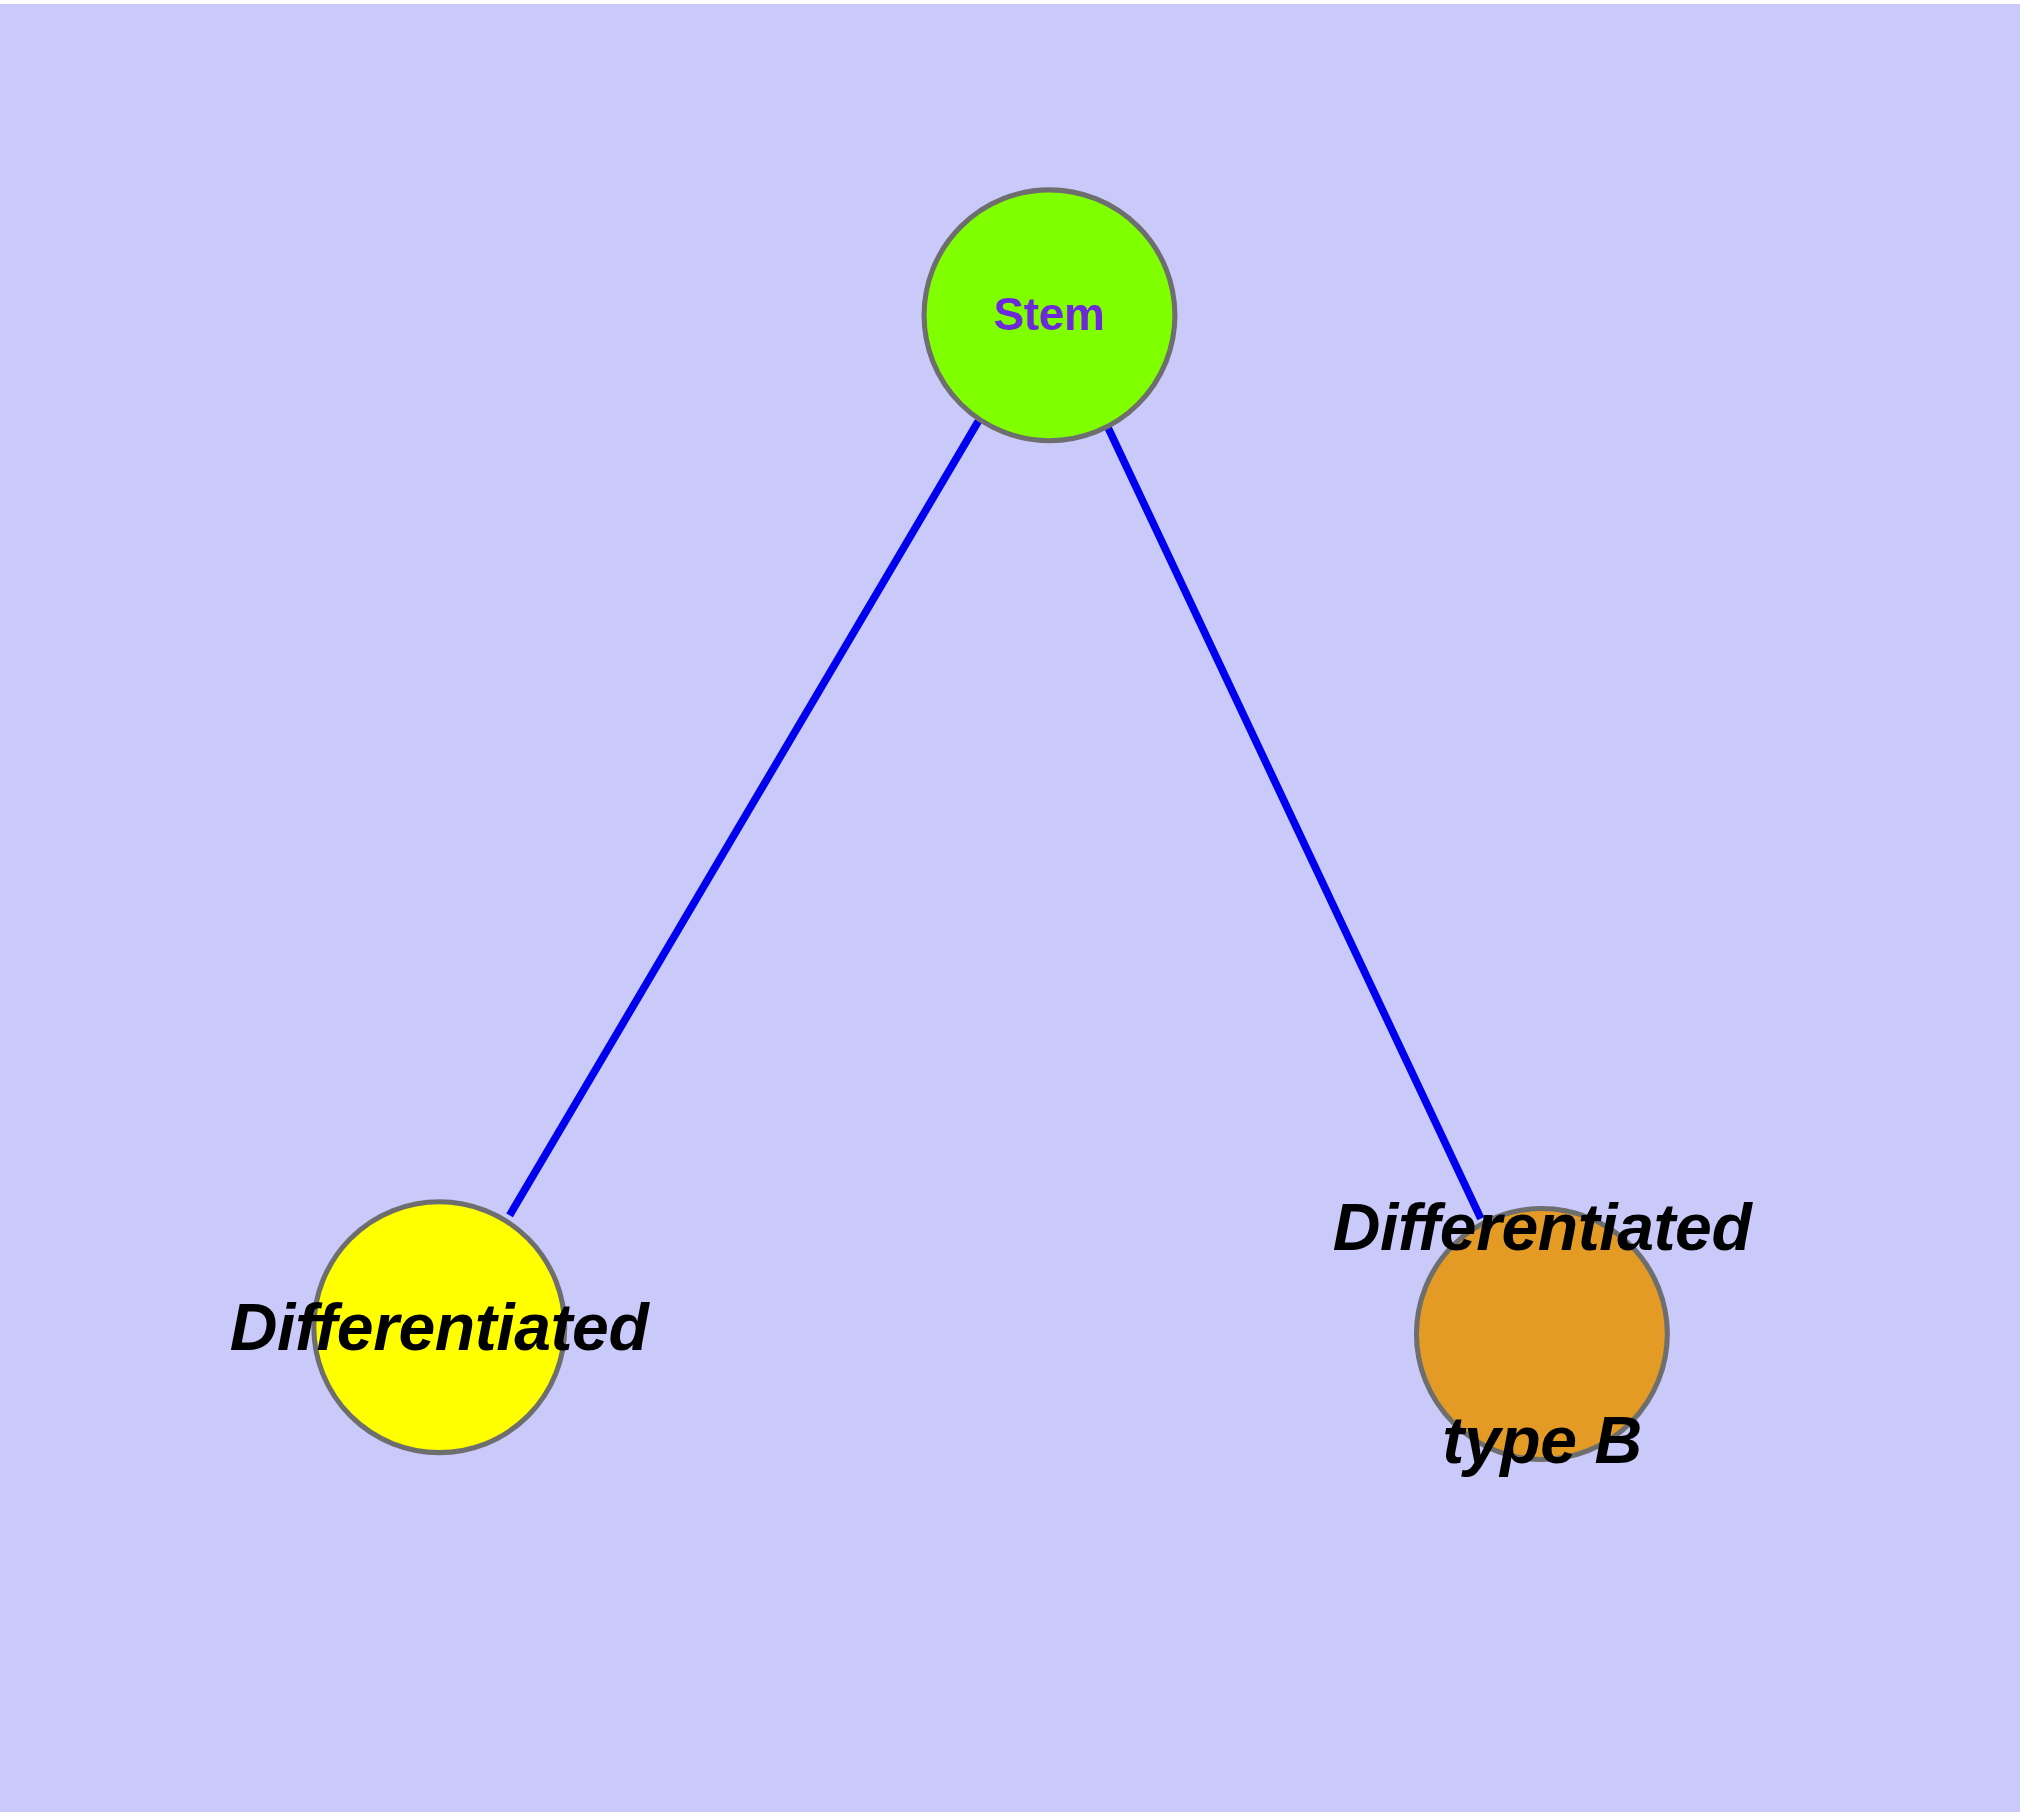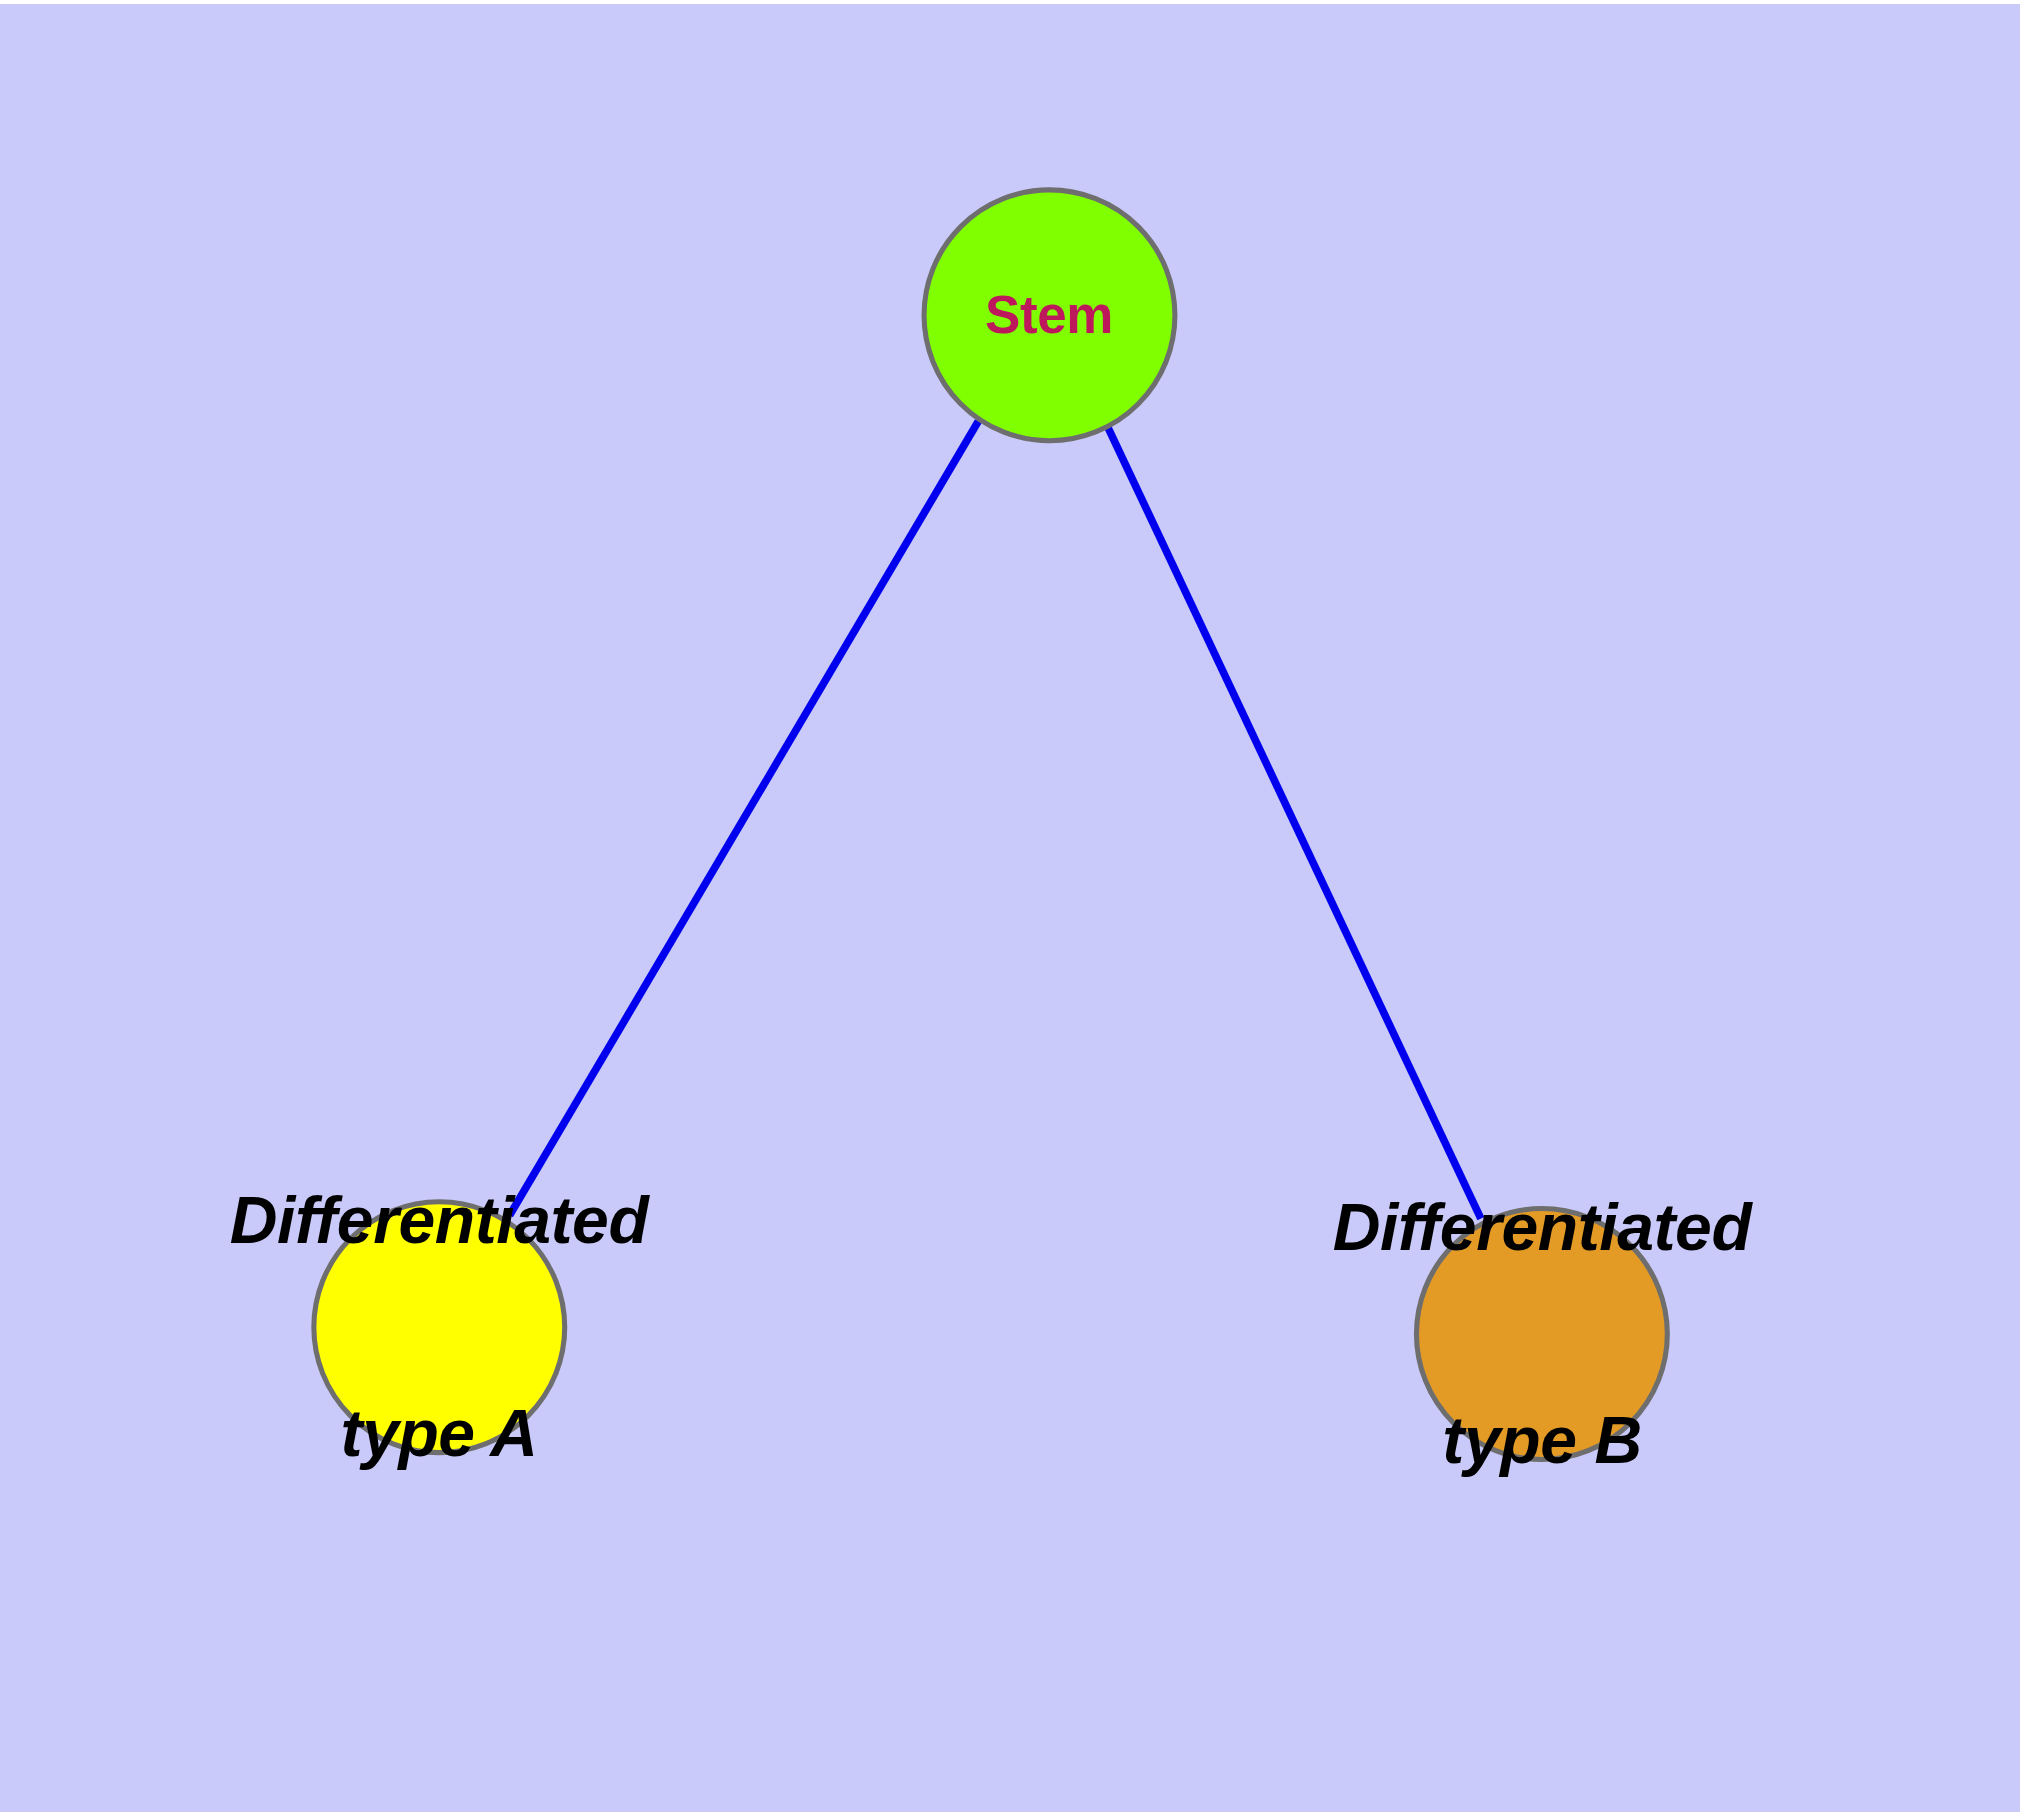--- a/index.html
+++ b/index.html
@@ -67,27 +67,26 @@
       <line id="edge-b" x1="1305" y1="500" x2="1747" y2="1438" stroke="#0000ee" stroke-width="9" stroke-linecap="butt"></line>
     </g>
 
     <g>
       <circle id="node-stem" cx="1238" cy="372" r="148" fill="#80ff00" stroke="#6e6e6e" stroke-width="6"></circle>
       <circle id="node-diff-a" cx="518" cy="1566" r="148" fill="#ffff00" stroke="#6e6e6e" stroke-width="6"></circle>
       <circle id="node-diff-b" cx="1819" cy="1574" r="148" fill="#e39b26" stroke="#6e6e6e" stroke-width="6"></circle>
     </g>
   </svg>
 
-  <div id="label-stem" class="node-label" style="left: 1049px; top: 315px; font-size: 53px; color: #be185d;">
+  <div id="label-stem" class="node-label" style="left: 1049px; top: 315px; font-size: 46px; color: #6d28d9;">
     <div>Stem</div>
   </div>
 
   <div id="label-type-a" class="node-label" style="left: 439px; top: 1327px; font-size: 66px; color: rgb(0, 0, 0);">
     <div>Differentiated</div>
-    <div>type A</div>
   </div>
 
   <div id="label-type-b" class="node-label" style="left: 1542px; top: 1334px; font-size: 66px; color: rgb(0, 0, 0);">
     <div>Differentiated</div>
     <div>type B</div>
   </div>
 
 </div>
 
 

